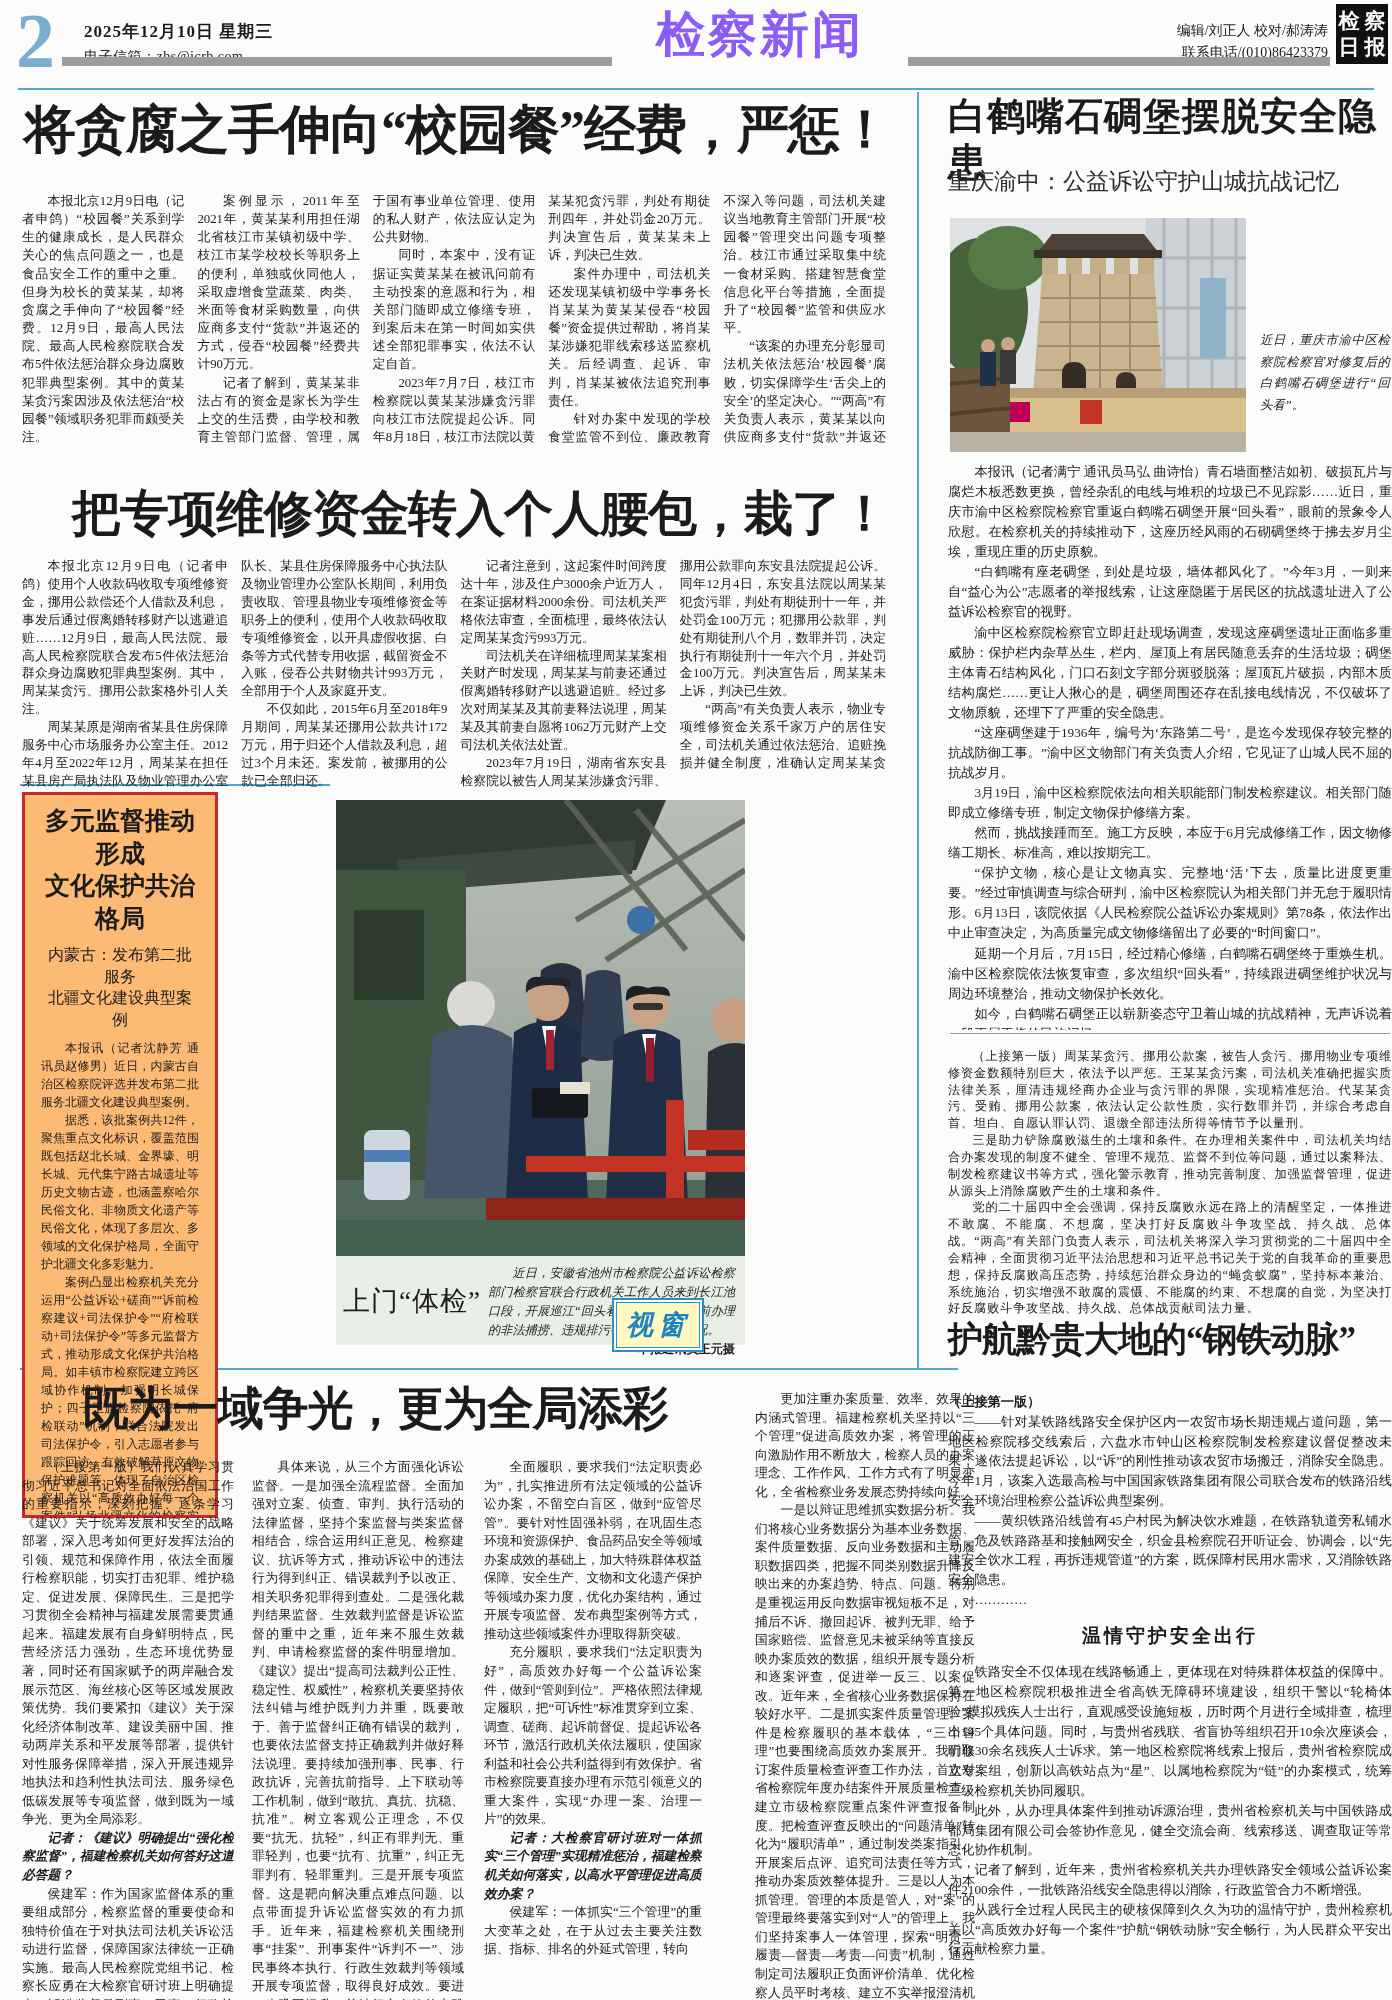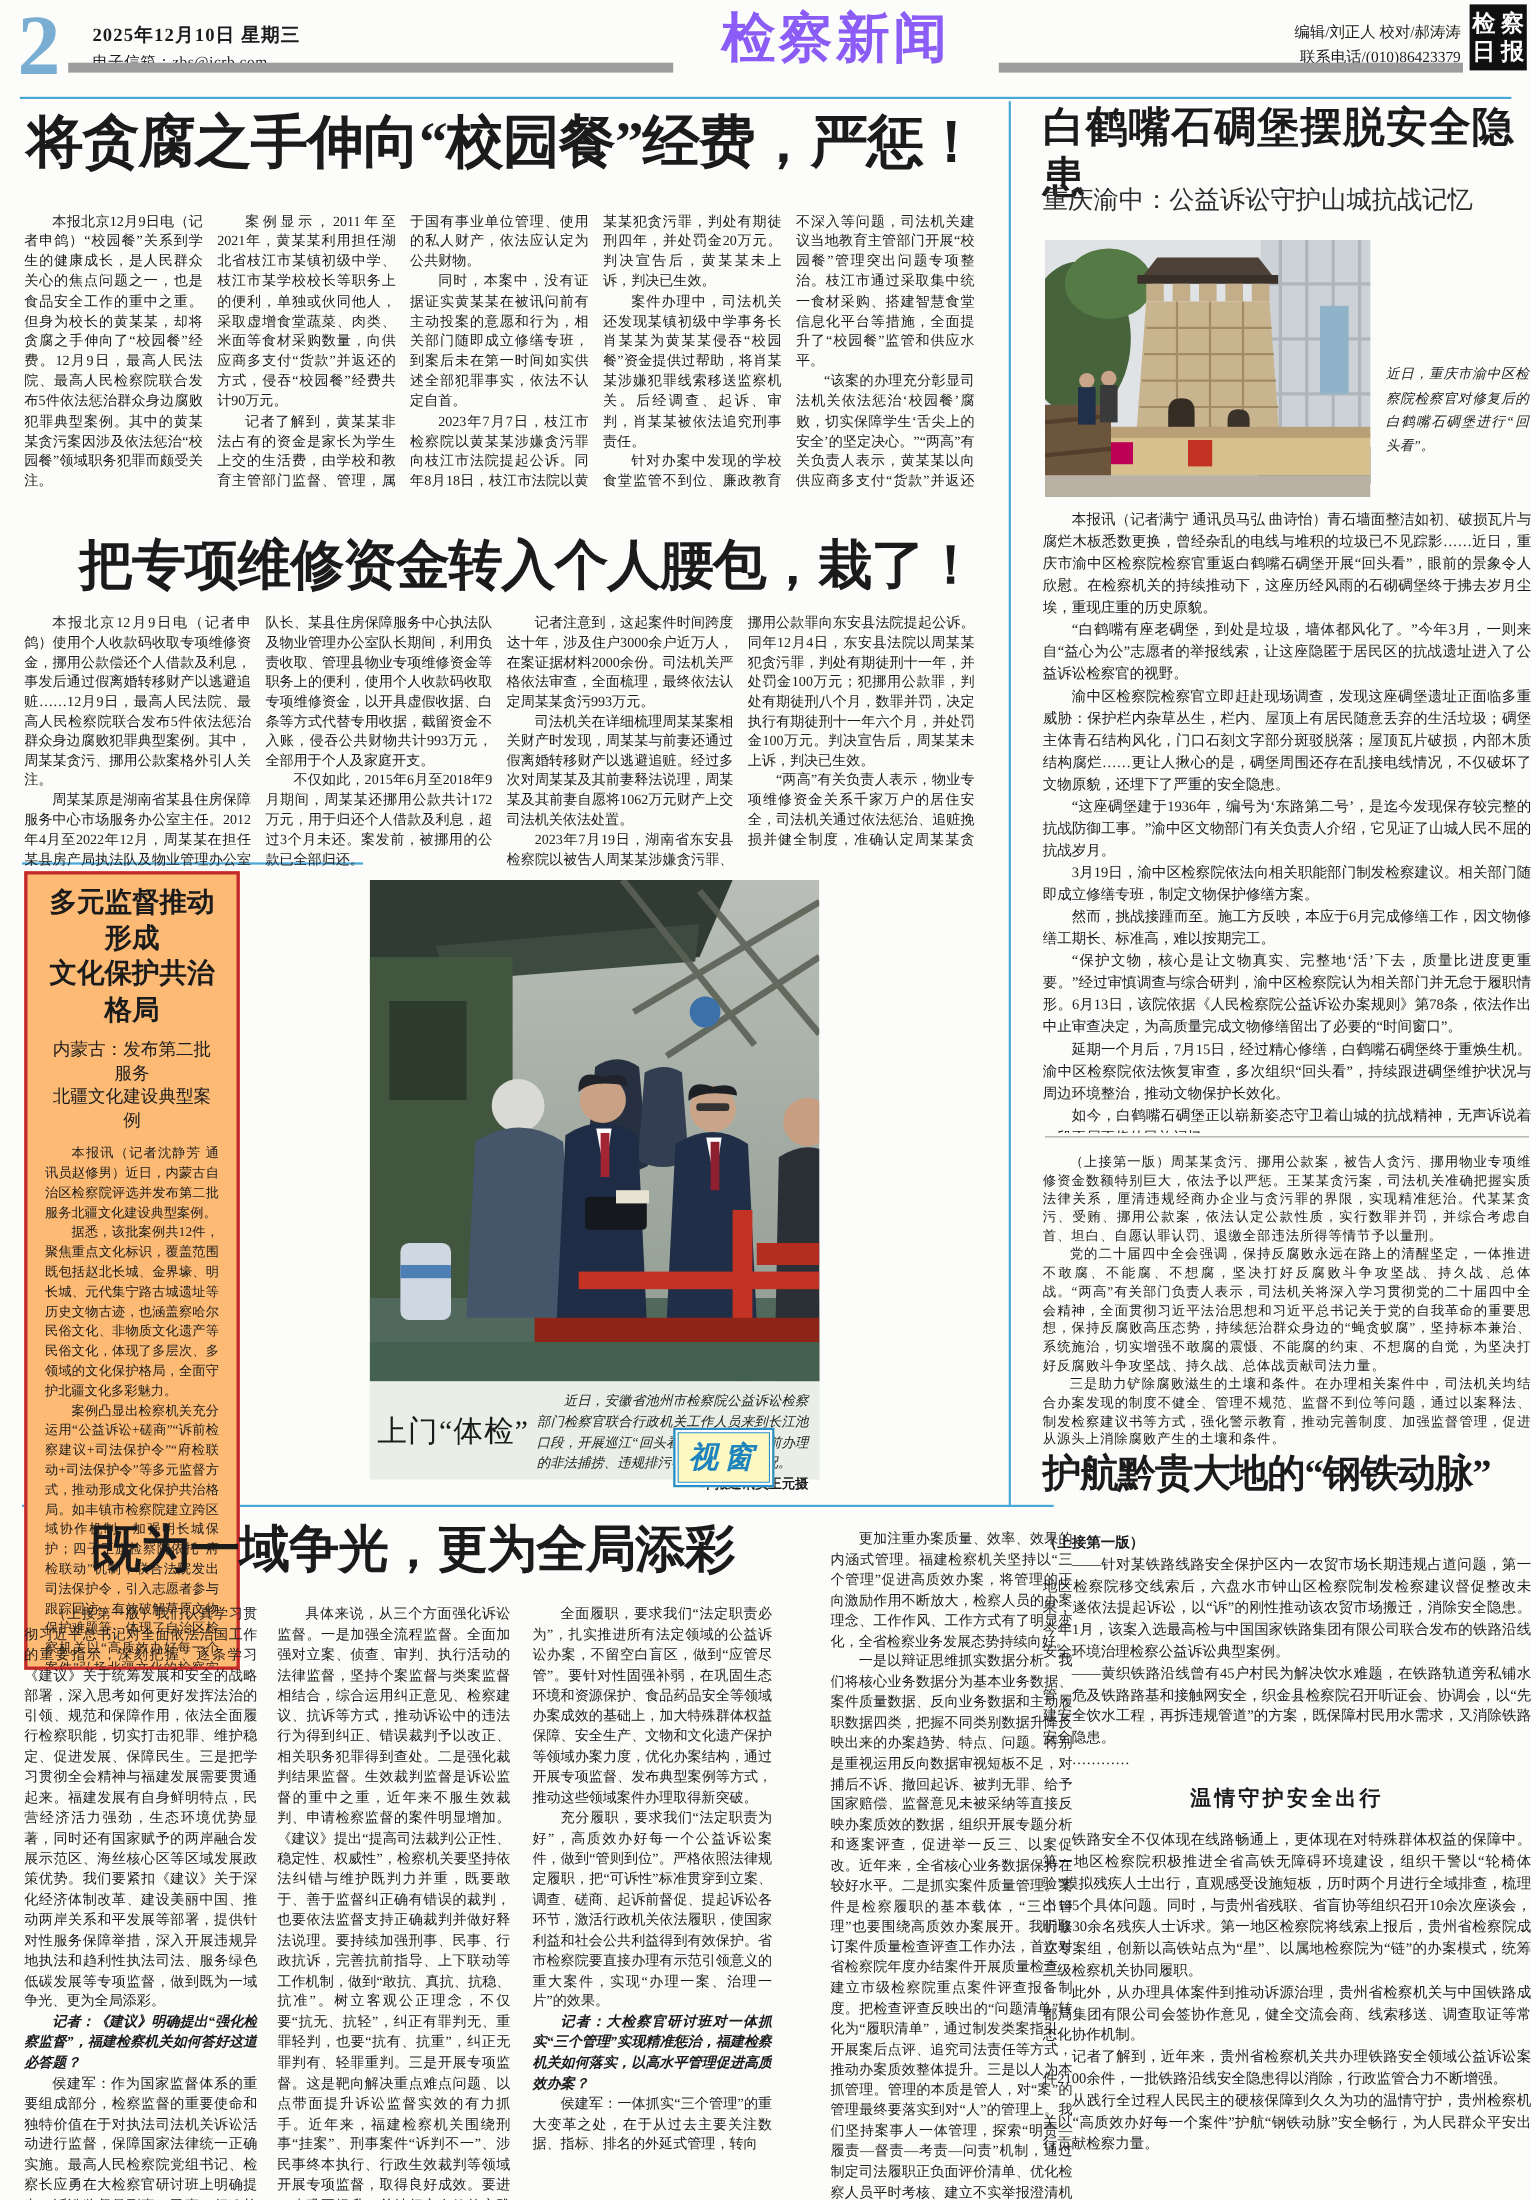--- a/index.html
+++ b/index.html
@@ -301,22 +301,22 @@
       <p>“这座碉堡建于1936年，编号为‘东路第二号’，是迄今发现保存较完整的抗战防御工事。”渝中区文物部门有关负责人介绍，它见证了山城人民不屈的抗战岁月。</p>
       <p>3月19日，渝中区检察院依法向相关职能部门制发检察建议。相关部门随即成立修缮专班，制定文物保护修缮方案。</p>
       <p>然而，挑战接踵而至。施工方反映，本应于6月完成修缮工作，因文物修缮工期长、标准高，难以按期完工。</p>
       <p>“保护文物，核心是让文物真实、完整地‘活’下去，质量比进度更重要。”经过审慎调查与综合研判，渝中区检察院认为相关部门并无怠于履职情形。6月13日，该院依据《人民检察院公益诉讼办案规则》第78条，依法作出中止审查决定，为高质量完成文物修缮留出了必要的“时间窗口”。</p>
       <p>延期一个月后，7月15日，经过精心修缮，白鹤嘴石碉堡终于重焕生机。渝中区检察院依法恢复审查，多次组织“回头看”，持续跟进碉堡维护状况与周边环境整治，推动文物保护长效化。</p>
       <p>如今，白鹤嘴石碉堡正以崭新姿态守卫着山城的抗战精神，无声诉说着一段不屈不挠的民族记忆。</p>
     </div>
 
   <div class="cont-block bodytext">
       <p class="lead2">（上接第一版）周某某贪污、挪用公款案，被告人贪污、挪用物业专项维修资金数额特别巨大，依法予以严惩。王某某贪污案，司法机关准确把握实质法律关系，厘清违规经商办企业与贪污罪的界限，实现精准惩治。代某某贪污、受贿、挪用公款案，依法认定公款性质，实行数罪并罚，并综合考虑自首、坦白、自愿认罪认罚、退缴全部违法所得等情节予以量刑。</p>
+      <p>三是助力铲除腐败滋生的土壤和条件。在办理相关案件中，司法机关均结合办案发现的制度不健全、管理不规范、监督不到位等问题，通过以案释法、制发检察建议书等方式，强化警示教育，推动完善制度、加强监督管理，促进从源头上消除腐败产生的土壤和条件。</p>
       <p>党的二十届四中全会强调，保持反腐败永远在路上的清醒坚定，一体推进不敢腐、不能腐、不想腐，坚决打好反腐败斗争攻坚战、持久战、总体战。“两高”有关部门负责人表示，司法机关将深入学习贯彻党的二十届四中全会精神，全面贯彻习近平法治思想和习近平总书记关于党的自我革命的重要思想，保持反腐败高压态势，持续惩治群众身边的“蝇贪蚁腐”，坚持标本兼治、系统施治，切实增强不敢腐的震慑、不能腐的约束、不想腐的自觉，为坚决打好反腐败斗争攻坚战、持久战、总体战贡献司法力量。</p>
-      <p>三是助力铲除腐败滋生的土壤和条件。在办理相关案件中，司法机关均结合办案发现的制度不健全、管理不规范、监督不到位等问题，通过以案释法、制发检察建议书等方式，强化警示教育，推动完善制度、加强监督管理，促进从源头上消除腐败产生的土壤和条件。</p>
     </div>
 
   <div class="hh-headline">护航黔贵大地的“钢铁动脉”</div>
   <div class="hh-body bodytext">
     <div>
         <p class="lead">（上接第一版）</p>
         <p>——针对某铁路线路安全保护区内一农贸市场长期违规占道问题，第一地区检察院移交线索后，六盘水市钟山区检察院制发检察建议督促整改未果，遂依法提起诉讼，以“诉”的刚性推动该农贸市场搬迁，消除安全隐患。今年1月，该案入选最高检与中国国家铁路集团有限公司联合发布的铁路沿线安全环境治理检察公益诉讼典型案例。</p>
         <p>——黄织铁路沿线曾有45户村民为解决饮水难题，在铁路轨道旁私铺水管，危及铁路路基和接触网安全，织金县检察院召开听证会、协调会，以“先建安全饮水工程，再拆违规管道”的方案，既保障村民用水需求，又消除铁路安全隐患。</p>
         <p>…………</p>
       </div>

